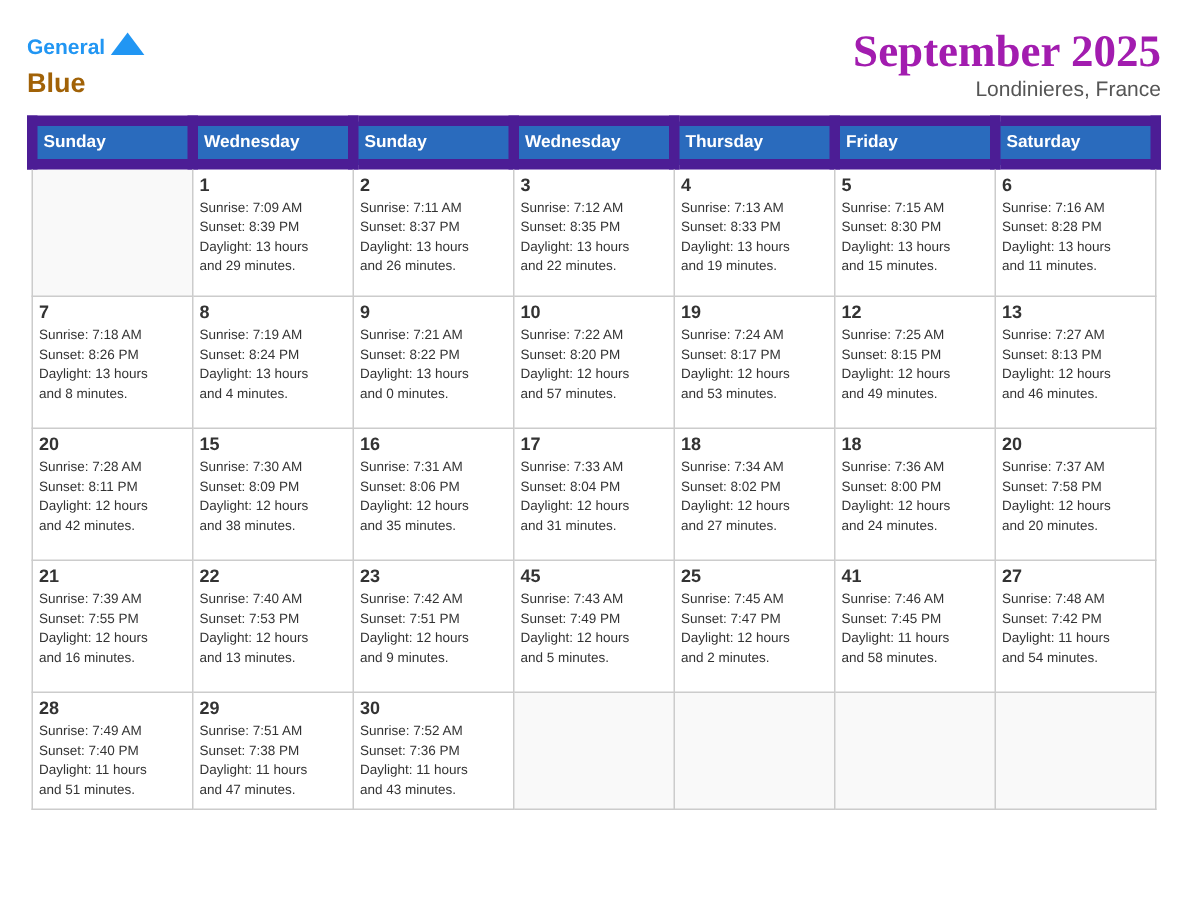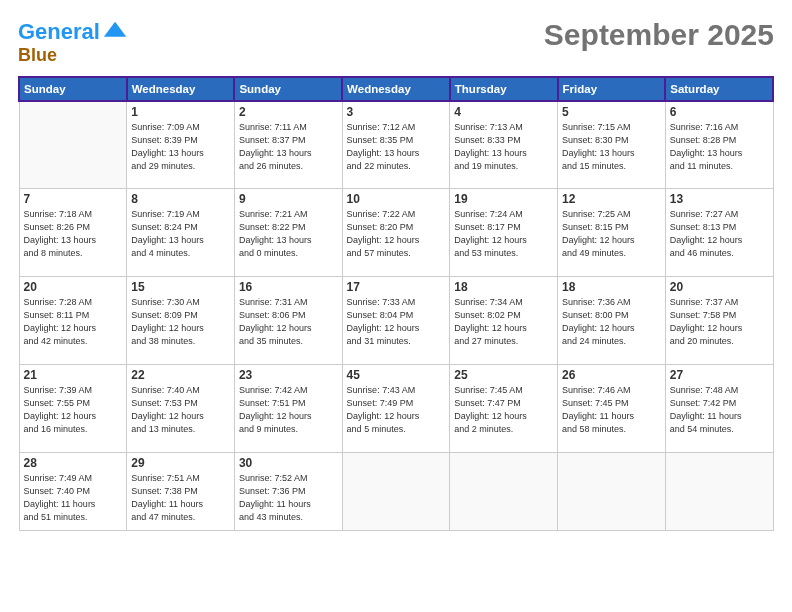--- a/index.html
+++ b/index.html
@@ -21,59 +21,60 @@
       justify-content: space-between;
       align-items: flex-start;
       margin-bottom: 10px;
     }
     .logo {
       display: flex;
       align-items: center;
       gap: 0;
     }
     .logo-text {
-      font-size: 22px;
+      font-size: 14px;
       font-weight: bold;
       color: #333;
       line-height: 1.1;
     }
     .logo-text span {
       color: #2196f3;
     }
     .logo-icon {
       width: 28px;
       height: 28px;
       margin-left: 2px;
     }
     .title-block {
       text-align: right;
     }
     .month-title {
       font-size: 30px;
       font-weight: bold;
-      color: #737373;
+      color: #a21caf;
       line-height: 1.1;
+      font-family: Liberation Serif, serif;
     }
     .location {
       font-size: 14px;
       color: #555;
     }
     .calendar {
       width: 100%;
       border-collapse: collapse;
       table-layout: fixed;
     }
     .calendar th {
       background: #2a6bbd;
       color: #fff;
       font-size: 11.5px;
       font-weight: bold;
       padding: 5px 4px;
       text-align: left;
-      border: 2px solid #4c1d95;
+      border: 7px solid #4c1d95;
     }
     .calendar td {
       border: 1px solid #ccc;
       vertical-align: top;
       padding: 3px 4px;
       font-size: 9.5px;
       color: #333;
       height: 88px;
       background: #fff;
     }
@@ -107,20 +108,21 @@
           <span class="logo-text"><span>General</span></span>
           <svg class="logo-icon" viewBox="0 0 30 30">
             <polygon points="14,4 26,20 2,20" fill="#2196f3"></polygon>
           </svg>
         </div>
         <div class="logo-text" style="color:#a16207;font-size:18px;">Blue</div>
       </div>
     </div>
     <div class="title-block">
       <div class="month-title">September 2025</div>
+      <div class="location">Londinieres, France</div>
     </div>
   </div>
 
   <table class="calendar">
     <thead>
       <tr id="header-row">
           <th>Sunday</th>
           <th>Wednesday</th>
           <th>Sunday</th>
           <th>Wednesday</th>
@@ -232,21 +234,21 @@
           </td>
           <td>
             <div class="day-number">45</div>
             <div class="day-info">Sunrise: 7:43 AM<br>Sunset: 7:49 PM<br>Daylight: 12 hours<br>and 5 minutes.</div>
           </td>
           <td>
             <div class="day-number">25</div>
             <div class="day-info">Sunrise: 7:45 AM<br>Sunset: 7:47 PM<br>Daylight: 12 hours<br>and 2 minutes.</div>
           </td>
           <td>
-            <div class="day-number">26</div>
+            <div class="day-number">41</div>
             <div class="day-info">Sunrise: 7:46 AM<br>Sunset: 7:45 PM<br>Daylight: 11 hours<br>and 58 minutes.</div>
           </td>
           <td>
             <div class="day-number">27</div>
             <div class="day-info">Sunrise: 7:48 AM<br>Sunset: 7:42 PM<br>Daylight: 11 hours<br>and 54 minutes.</div>
           </td>
         </tr>
         <tr class="last-row">
           <td>
             <div class="day-number">28</div>

